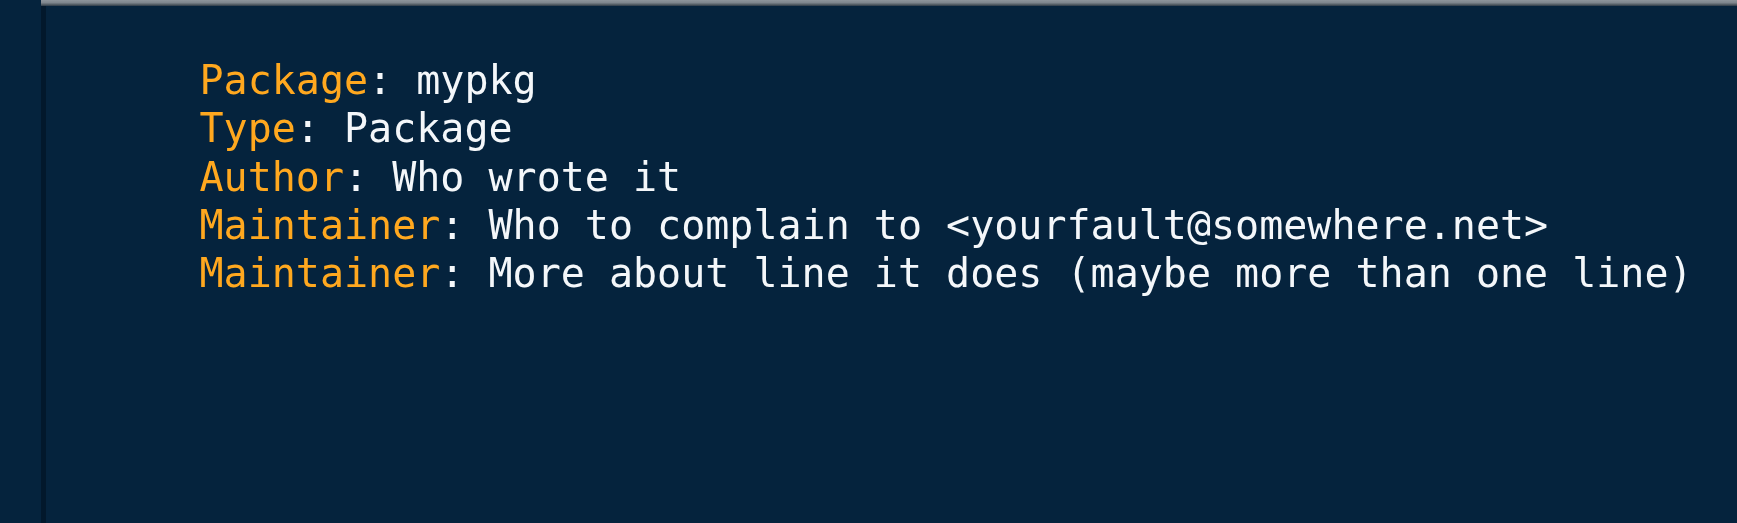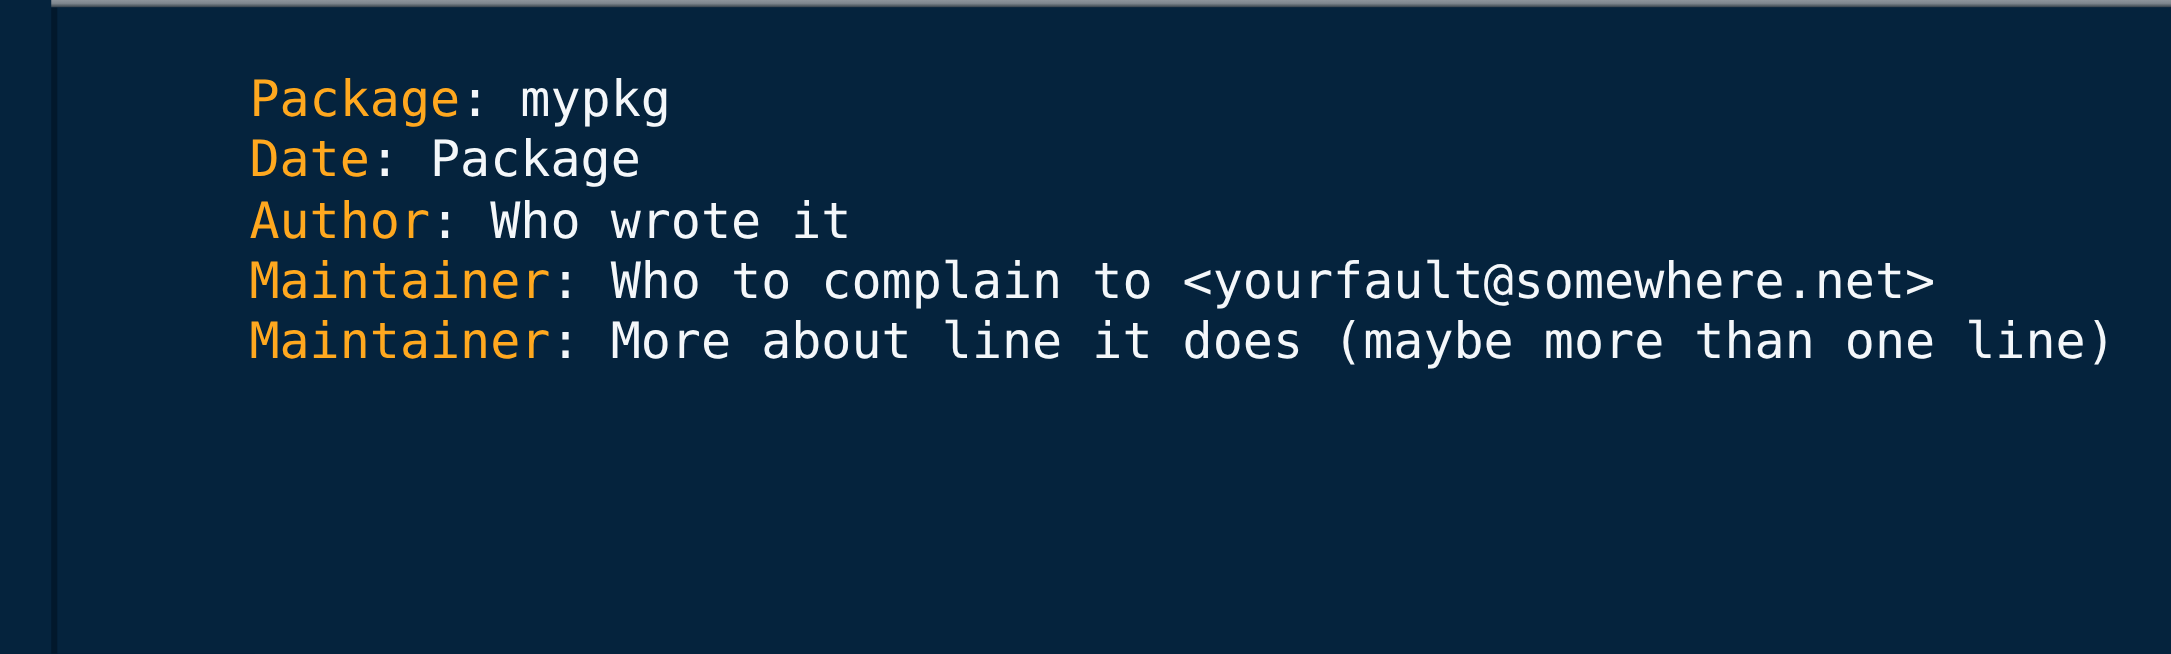--- a/index.html
+++ b/index.html
@@ -91,21 +91,21 @@
   <div id="left-edge"></div>
   <div id="right-edge"></div>
 
   <div id="editor-pane">
 
     <div class="code-line">
       <span class="field-key">Package</span><span class="punct-colon">:</span><span class="field-value"> <span>mypkg</span></span>
     </div>
 
     <div class="code-line">
-      <span class="field-key">Date</span><span class="punct-colon">:</span><span class="field-value"> <span>Package</span></span>
+      <span class="field-key">Type</span><span class="punct-colon">:</span><span class="field-value"> <span>Package</span></span>
     </div>
 
 
 
 
     <div class="code-line">
       <span class="field-key">Author</span><span class="punct-colon">:</span><span class="field-value"> <span>Who wrote it</span></span>
     </div>
 
     <div class="code-line">

